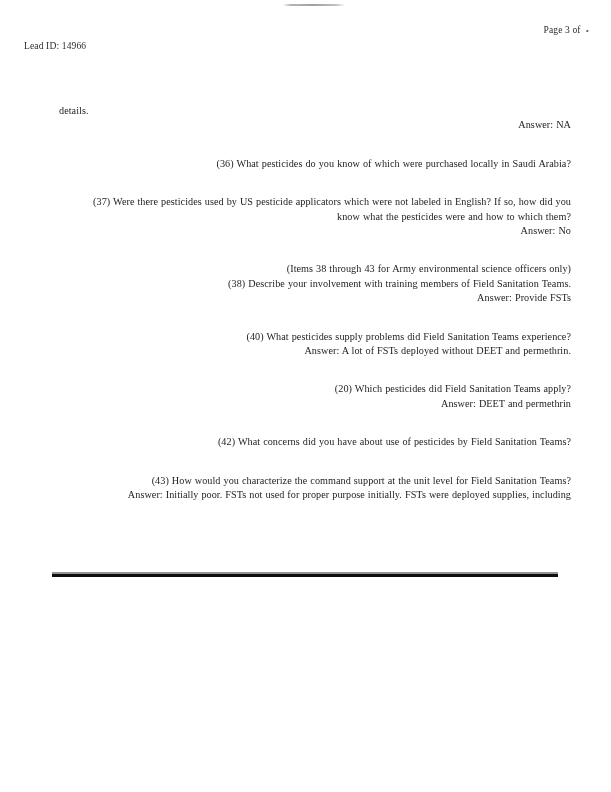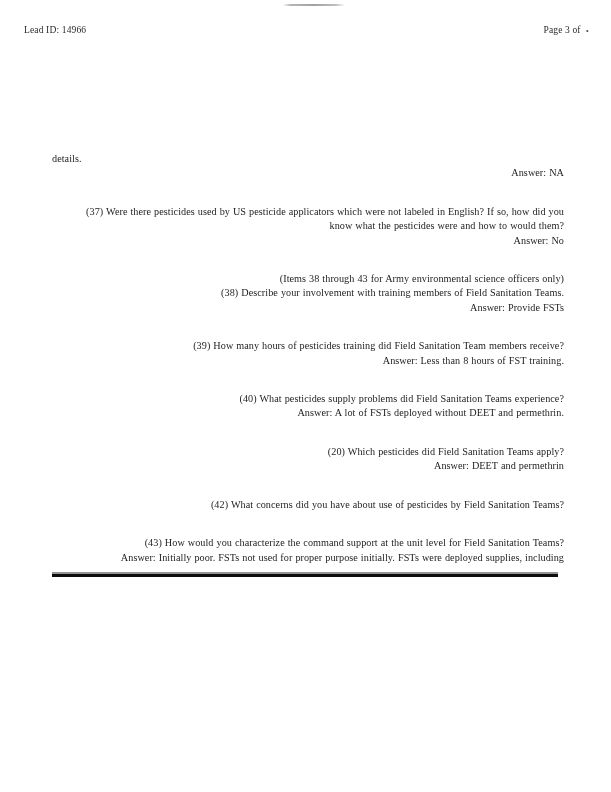--- a/index.html
+++ b/index.html
@@ -33,21 +33,21 @@
   .header {
     position: absolute;
     top: 25px;
     left: 0;
     width: 611px;
     height: 16px;
   }
   .header .lead-id {
     position: absolute;
     left: 24px;
-    top: 0;
+    top: 16px;
     font-size: 9.5px;
     letter-spacing: 0.15px;
     color: #2a2a2a;
     white-space: nowrap;
   }
   .header .page-num {
     position: absolute;
     right: 22px;
     top: 0;
     font-size: 9.5px;
@@ -60,23 +60,22 @@
     display: inline-block;
     margin-left: 5px;
     color: #5a5a5a;
     font-size: 9px;
     vertical-align: middle;
   }
 
   .body {
     position: absolute;
     top: 104px;
-    left: 52px;
+    left: 59px;
     width: 512px;
-    margin-top: 48px;
   }
 
   .block {
     margin: 0 0 12px 0;
   }
   .block.gap-xl { margin-bottom: 24px; }
 
   .qline,
   .aline,
   .note {
@@ -134,38 +133,35 @@
   </div>
 
   <div class="body">
 
     <div class="block gap-xl">
       <p class="plain">details.</p>
       <p class="aline">Answer:  NA</p>
     </div>
 
     <div class="block gap-xl">
+      <p class="qline">(36)  What pesticides do you know of which were purchased locally in Saudi Arabia?</p>
     </div>
 
     <div class="block gap-xl">
       <p class="qline">(37)  Were there pesticides used by US pesticide applicators which were not labeled in English?  If so, how did you</p>
-      <p class="qline">know what the pesticides were and how to would them?</p>
+      <p class="qline">know what the pesticides were and how to which them?</p>
       <p class="aline">Answer:  No</p>
     </div>
 
     <div class="block gap-xl">
       <p class="note">(Items 38 through 43 for Army environmental science officers only)</p>
       <p class="qline">(38)  Describe your involvement with training members of Field Sanitation Teams.</p>
       <p class="aline">Answer:  Provide FSTs</p>
     </div>
 
-    <div class="block gap-xl">
-      <p class="qline">(39)  How many hours of pesticides training did Field Sanitation Team members receive?</p>
-      <p class="aline">Answer:  Less than 8 hours of FST training.</p>
-    </div>
 
     <div class="block gap-xl">
       <p class="qline">(40)  What pesticides supply problems did Field Sanitation Teams experience?</p>
       <p class="aline">Answer:  A lot of FSTs deployed without DEET and permethrin.</p>
     </div>
 
     <div class="block gap-xl">
       <p class="qline">(20)  Which pesticides did Field Sanitation Teams apply?</p>
       <p class="aline">Answer:  DEET and permethrin</p>
     </div>

